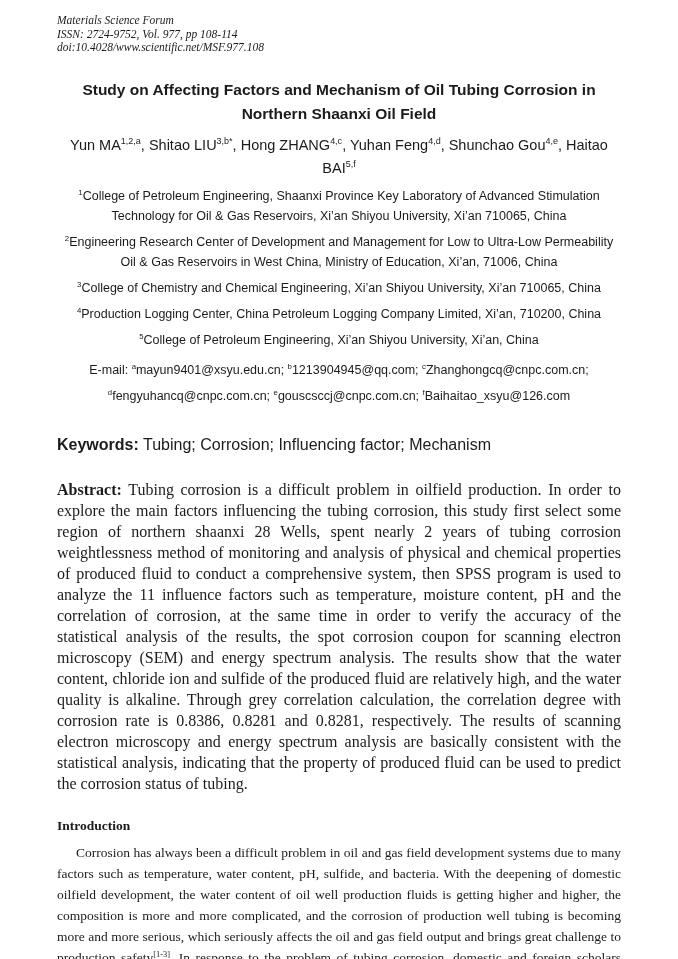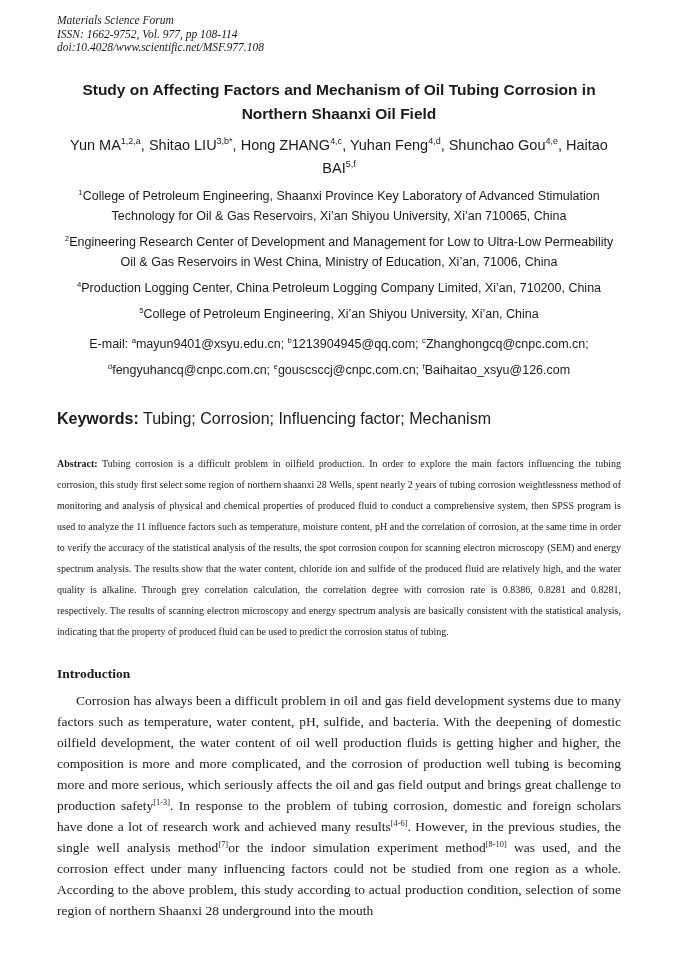--- a/index.html
+++ b/index.html
@@ -23,45 +23,46 @@
   .affil{
     font-family:"Liberation Sans",sans-serif;font-size:12.5px;line-height:20px;
     text-align:center;margin:6px auto;
   }
   .emails{
     font-family:"Liberation Sans",sans-serif;font-size:12.5px;line-height:26px;
     text-align:center;max-width:505px;margin:7px auto 0 auto;
   }
   .keywords{font-family:"Liberation Sans",sans-serif;font-size:16px;line-height:17px;margin:27px 0 0 0;}
   .keywords b{font-weight:bold;}
-  .abstract{font-size:10px;line-height:21px;text-align:justify;margin:26px 0 0 0;}
+  .abstract{font-size:16px;line-height:21px;text-align:justify;margin:26px 0 0 0;}
   .abstract b{font-weight:bold;}
   .body-heading{font-size:13.5px;line-height:18px;font-weight:bold;margin:23px 0 0 0;font-family:"Liberation Serif",serif;}
   .body-par{font-size:13.5px;line-height:21px;text-align:justify;margin:7px 0 0 0;text-indent:19px;}
 </style>
 </head>
 <body>
 
 <div class="page">
 
   <div class="header">
     <div class="header-left">
       <div>Materials Science Forum</div>
-      <div>ISSN: 1662-9752, Vol. 977, pp 108-114</div>
+      <div>ISSN: 2724-9752, Vol. 977, pp 108-114</div>
       <div>doi:10.4028/www.scientific.net/MSF.977.108</div>
     </div>
   </div>
 
   <h1 class="title">Study on Affecting Factors and Mechanism of Oil Tubing Corrosion in Northern Shaanxi Oil Field</h1>
 
   <div class="authors" id="authors"><span>Yun MA</span><sup>1,2,a</sup>, <span>Shitao LIU</span><sup>3,b*</sup>, <span>Hong ZHANG</span><sup>4,c</sup>, <span>Yuhan Feng</span><sup>4,d</sup>, <span>Shunchao Gou</span><sup>4,e</sup>, <span>Haitao BAI</span><sup>5,f</sup></div>
 
   <div class="affils" id="affiliations">
       <div class="affil"><sup>1</sup>College of Petroleum Engineering, Shaanxi Province Key Laboratory of Advanced Stimulation Technology for Oil &amp; Gas Reservoirs, Xi’an Shiyou University, Xi’an 710065, China</div>
       <div class="affil"><sup>2</sup>Engineering Research Center of Development and Management for Low to Ultra-Low Permeability Oil &amp; Gas Reservoirs in West China, Ministry of Education, Xi’an, 71006, China</div>
+      <div class="affil"><sup>3</sup>College of Chemistry and Chemical Engineering, Xi’an Shiyou University, Xi’an 710065, China</div>
       <div class="affil"><sup>4</sup>Production Logging Center, China Petroleum Logging Company Limited, Xi’an, 710200, China</div>
       <div class="affil"><sup>5</sup>College of Petroleum Engineering, Xi’an Shiyou University, Xi’an, China</div>
     </div>
 
   <div class="emails" id="emails">E-mail: <sup>a</sup>mayun9401@xsyu.edu.cn; <sup>b</sup>1213904945@qq.com; <sup>c</sup>Zhanghongcq@cnpc.com.cn; <sup>d</sup>fengyuhancq@cnpc.com.cn; <sup>e</sup>gouscsccj@cnpc.com.cn; <sup>f</sup>Baihaitao_xsyu@126.com</div>
 
   <p class="keywords"><b>Keywords:</b> <span>Tubing; Corrosion; Influencing factor; Mechanism</span></p>
 
   <p class="abstract"><b>Abstract:</b> <span>Tubing corrosion is a difficult problem in oilfield production. In order to explore the main factors influencing the tubing corrosion, this study first select some region of northern shaanxi 28 Wells, spent nearly 2 years of tubing corrosion weightlessness method of monitoring and analysis of physical and chemical properties of produced fluid to conduct a comprehensive system, then SPSS program is used to analyze the 11 influence factors such as temperature, moisture content, pH and the correlation of corrosion, at the same time in order to verify the accuracy of the statistical analysis of the results, the spot corrosion coupon for scanning electron microscopy (SEM) and energy spectrum analysis. The results show that the water content, chloride ion and sulfide of the produced fluid are relatively high, and the water quality is alkaline. Through grey correlation calculation, the correlation degree with corrosion rate is 0.8386, 0.8281 and 0.8281, respectively. The results of scanning electron microscopy and energy spectrum analysis are basically consistent with the statistical analysis, indicating that the property of produced fluid can be used to predict the corrosion status of tubing.</span></p>
 

